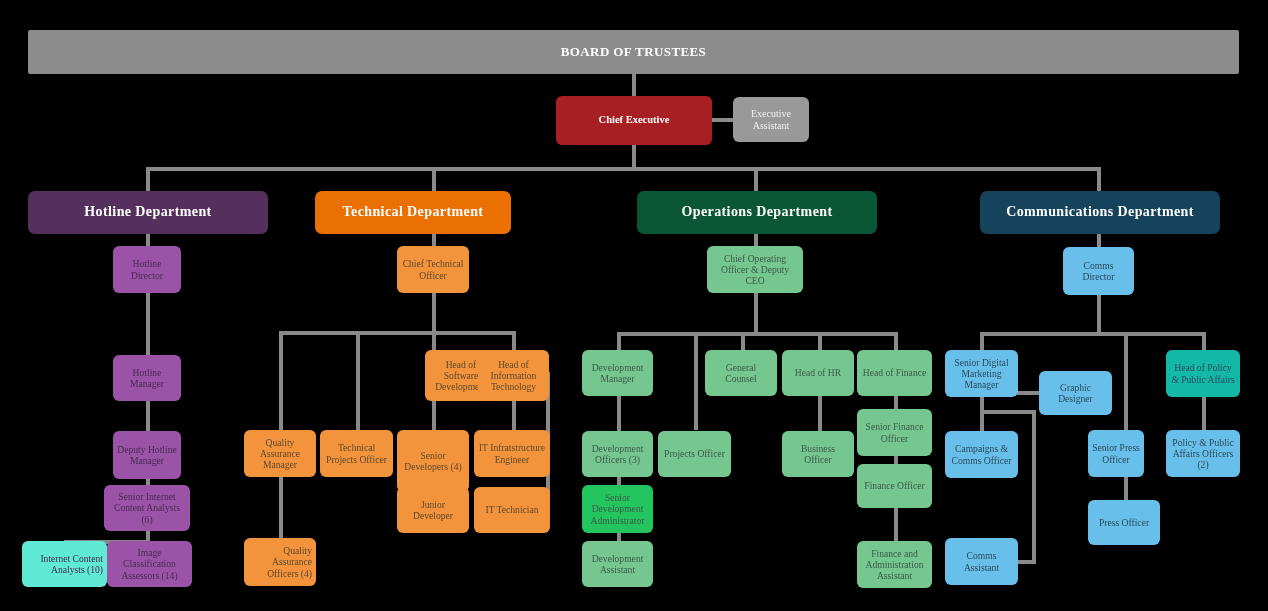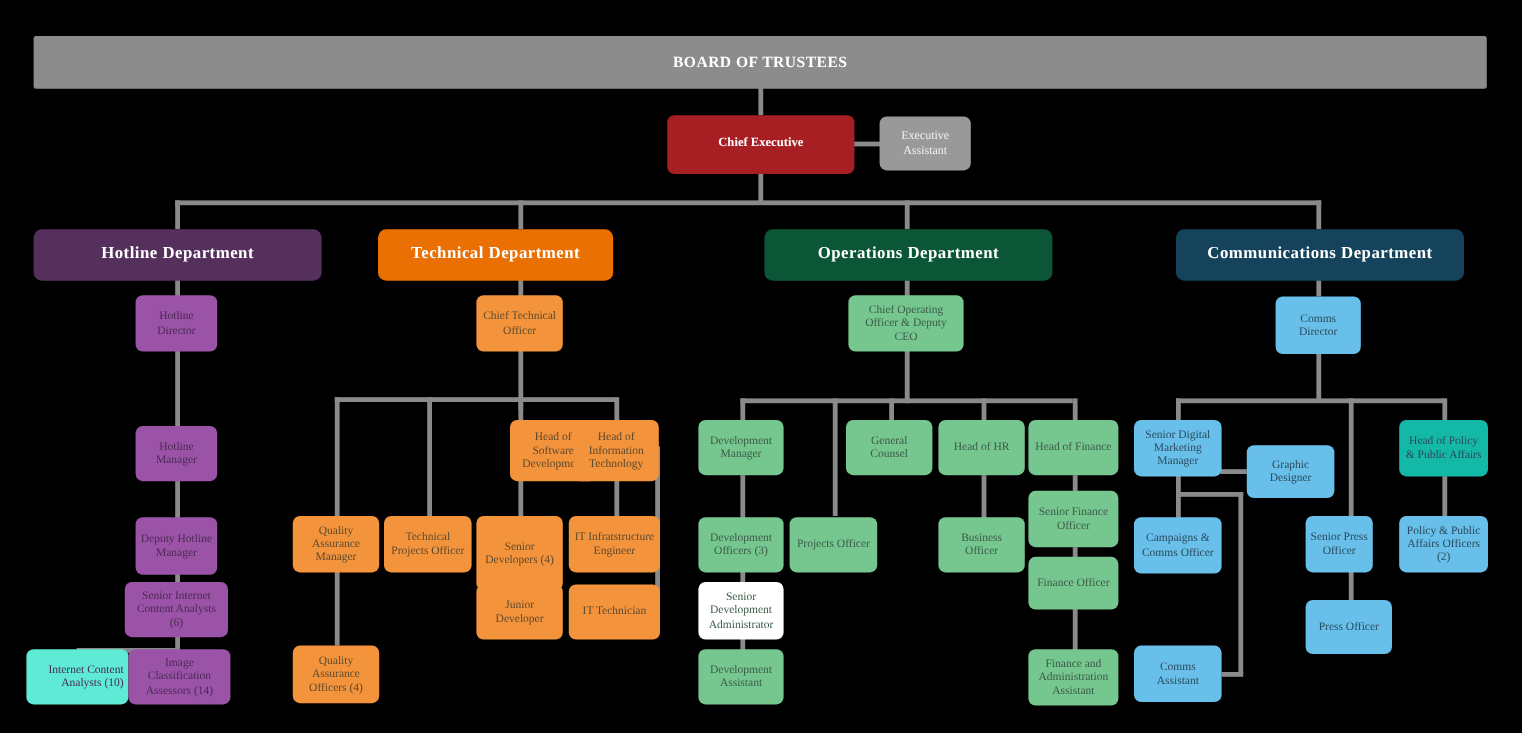--- a/index.html
+++ b/index.html
@@ -201,21 +201,21 @@
   </div>
 
   <div class="node leaf" style="left:397px; top:487px; width:72px; height:46px; background:#f3933c; color:#5c4a2e;">
     <span>Junior Developer</span>
   </div>
 
   <div class="node leaf" style="left:474px; top:487px; width:76px; height:46px; background:#f3933c; color:#5c4a2e;">
     <span>IT Technician</span>
   </div>
 
-  <div class="node leaf" style="left:244px; top:538px; width:72px; height:48px; background:#f3933c; color:#5c4a2e;">
+  <div class="node leaf" style="left:244px; top:538px; width:72px; height:48px; background:#f3933c; color:#5c4a2e;text-align:right;">
     <span>Quality Assurance Officers (4)</span>
   </div>
 
   <div class="node banner dept-head" style="left:637px; top:191px; width:240px; height:43px; background:#0b5636;">
     <span>Operations Department</span>
   </div>
 
   <div class="node leaf" style="left:707px; top:246px; width:96px; height:47px; background:#76c68f; color:#3c5c48;">
     <span>Chief Operating Officer &amp; Deputy CEO</span>
   </div>
@@ -249,21 +249,21 @@
   </div>
 
   <div class="node leaf" style="left:857px; top:409px; width:75px; height:47px; background:#76c68f; color:#3c5c48;">
     <span>Senior Finance Officer</span>
   </div>
 
   <div class="node leaf" style="left:857px; top:464px; width:75px; height:44px; background:#76c68f; color:#3c5c48;">
     <span>Finance Officer</span>
   </div>
 
-  <div class="node leaf" style="left:582px; top:485px; width:71px; height:48px; background:#ffffff; color:#3c5c48;">
+  <div class="node leaf" style="left:582px; top:485px; width:71px; height:48px; background:#22c55e; color:#3c5c48;">
     <span>Senior Development Administrator</span>
   </div>
 
   <div class="node leaf" style="left:582px; top:541px; width:71px; height:46px; background:#76c68f; color:#3c5c48;">
     <span>Development Assistant</span>
   </div>
 
   <div class="node leaf" style="left:857px; top:541px; width:75px; height:47px; background:#76c68f; color:#3c5c48;">
     <span>Finance and Administration Assistant</span>
   </div>

